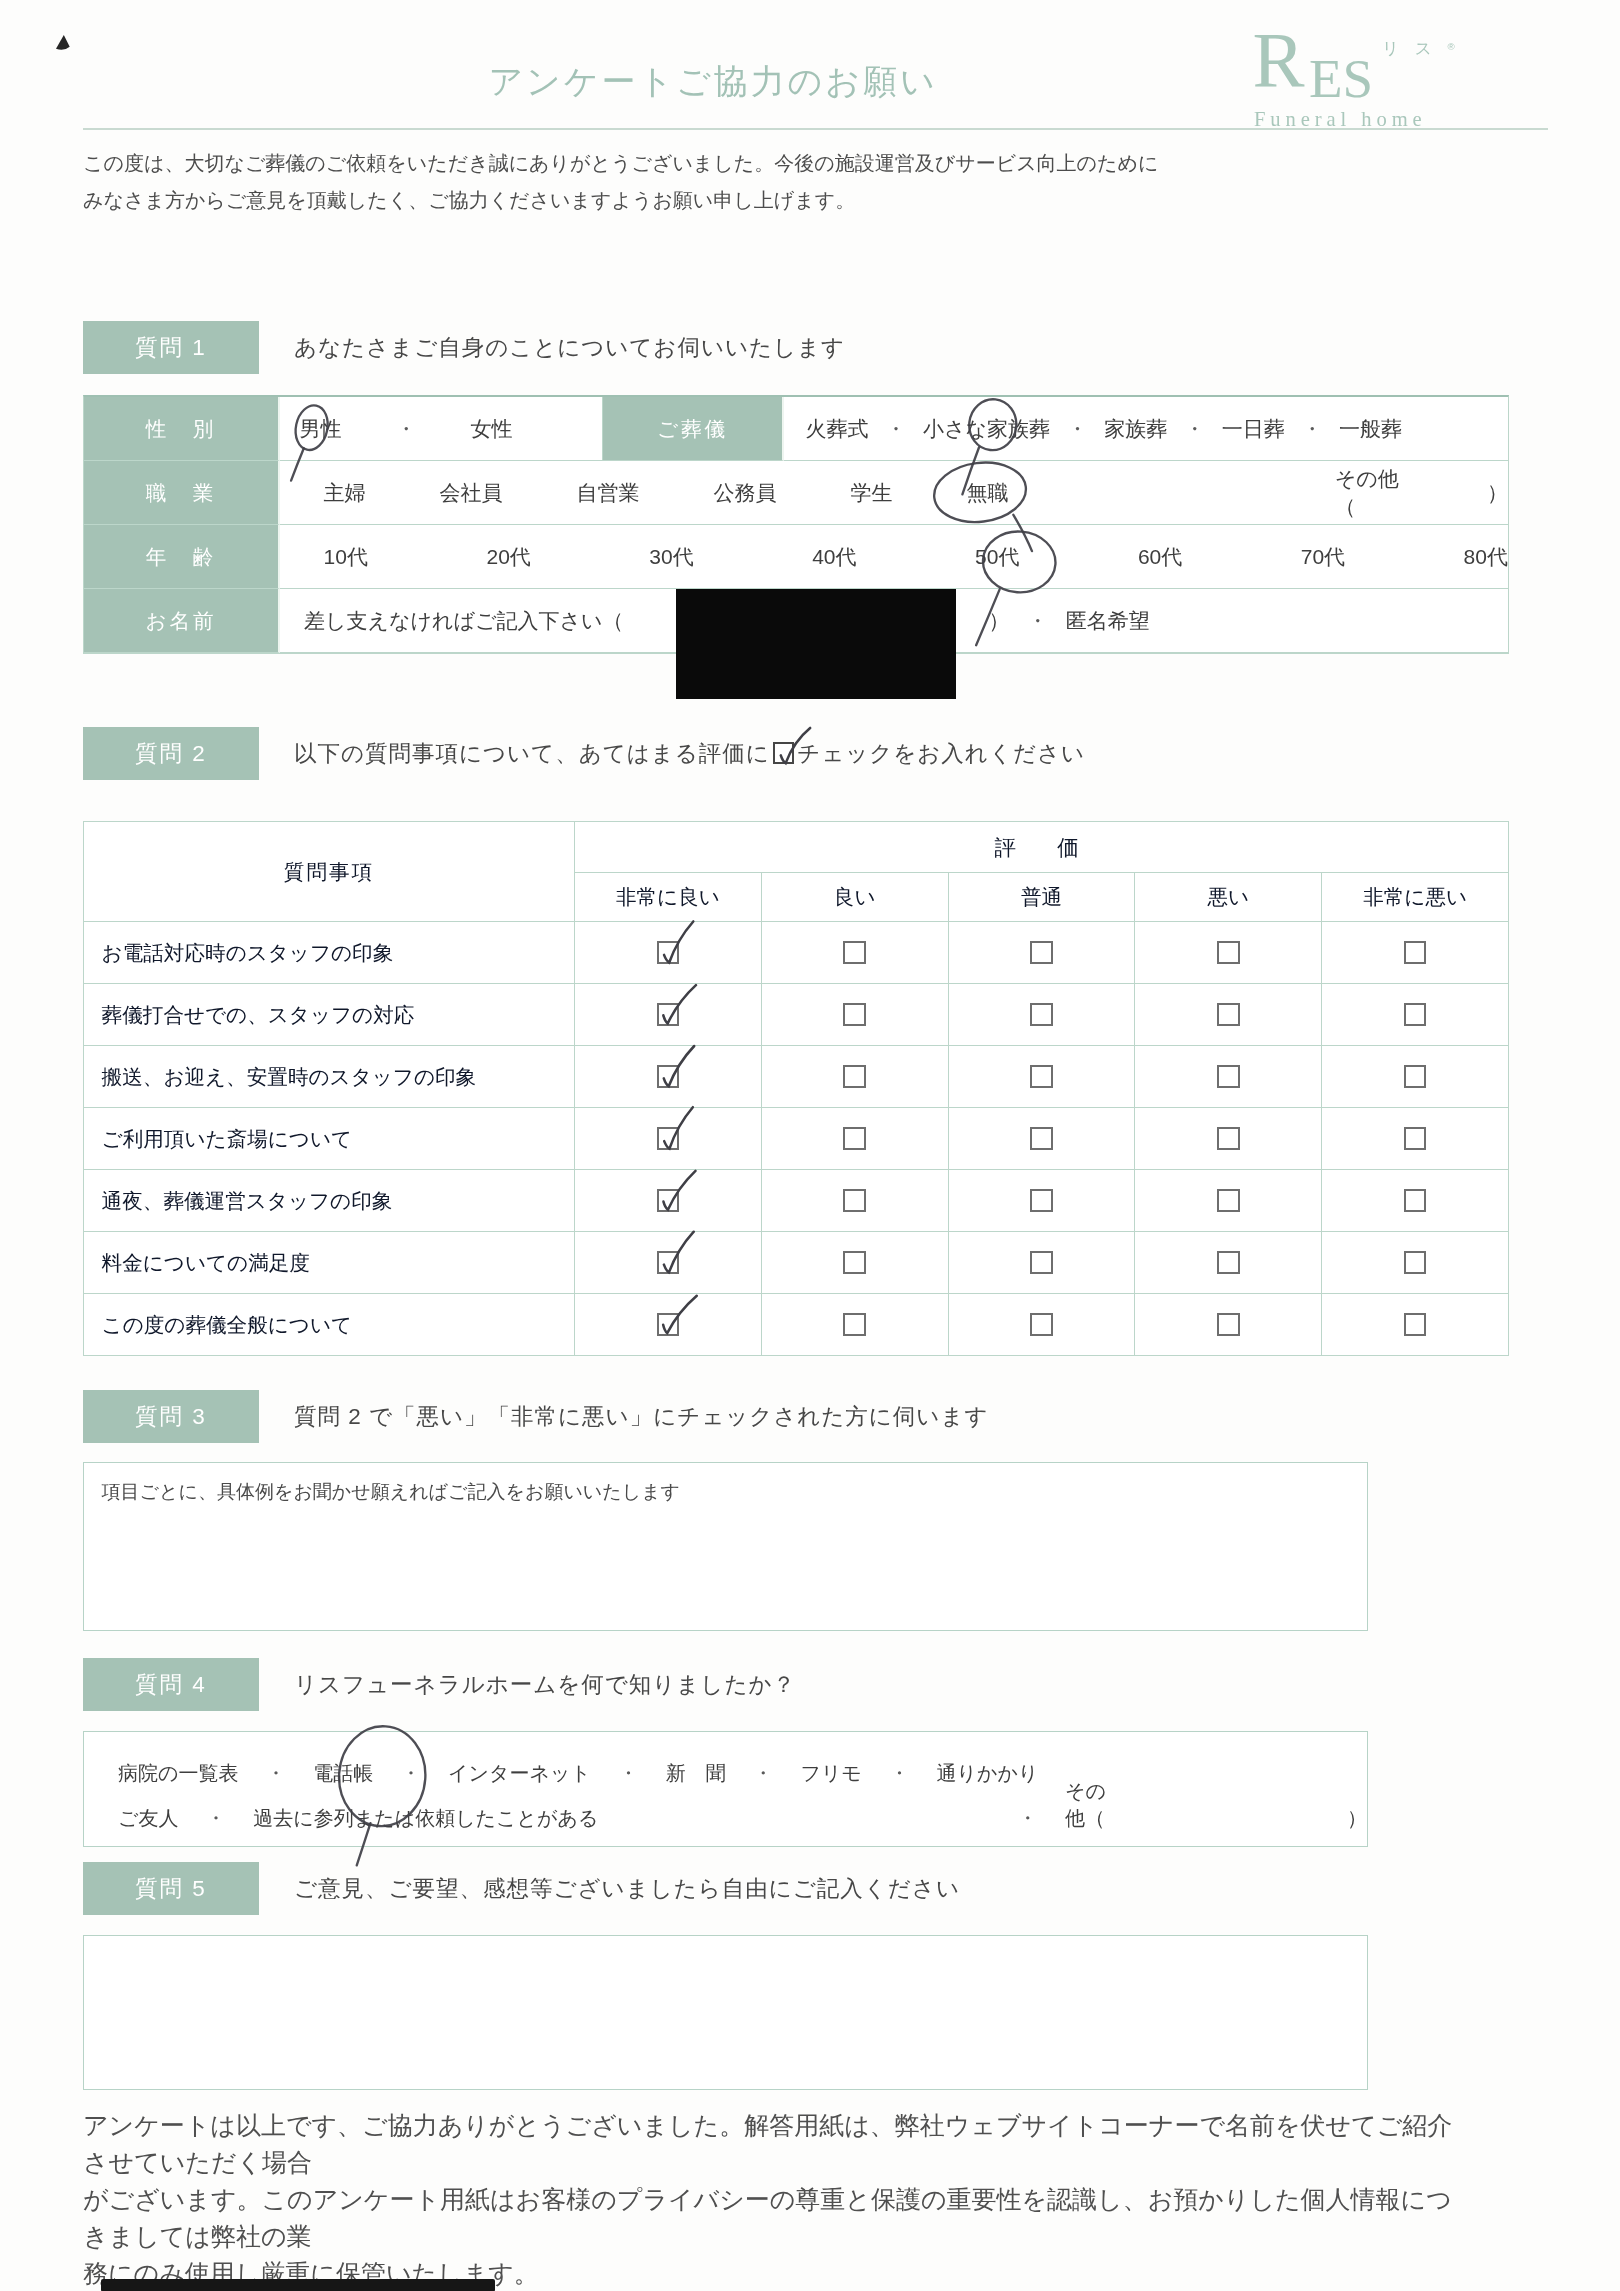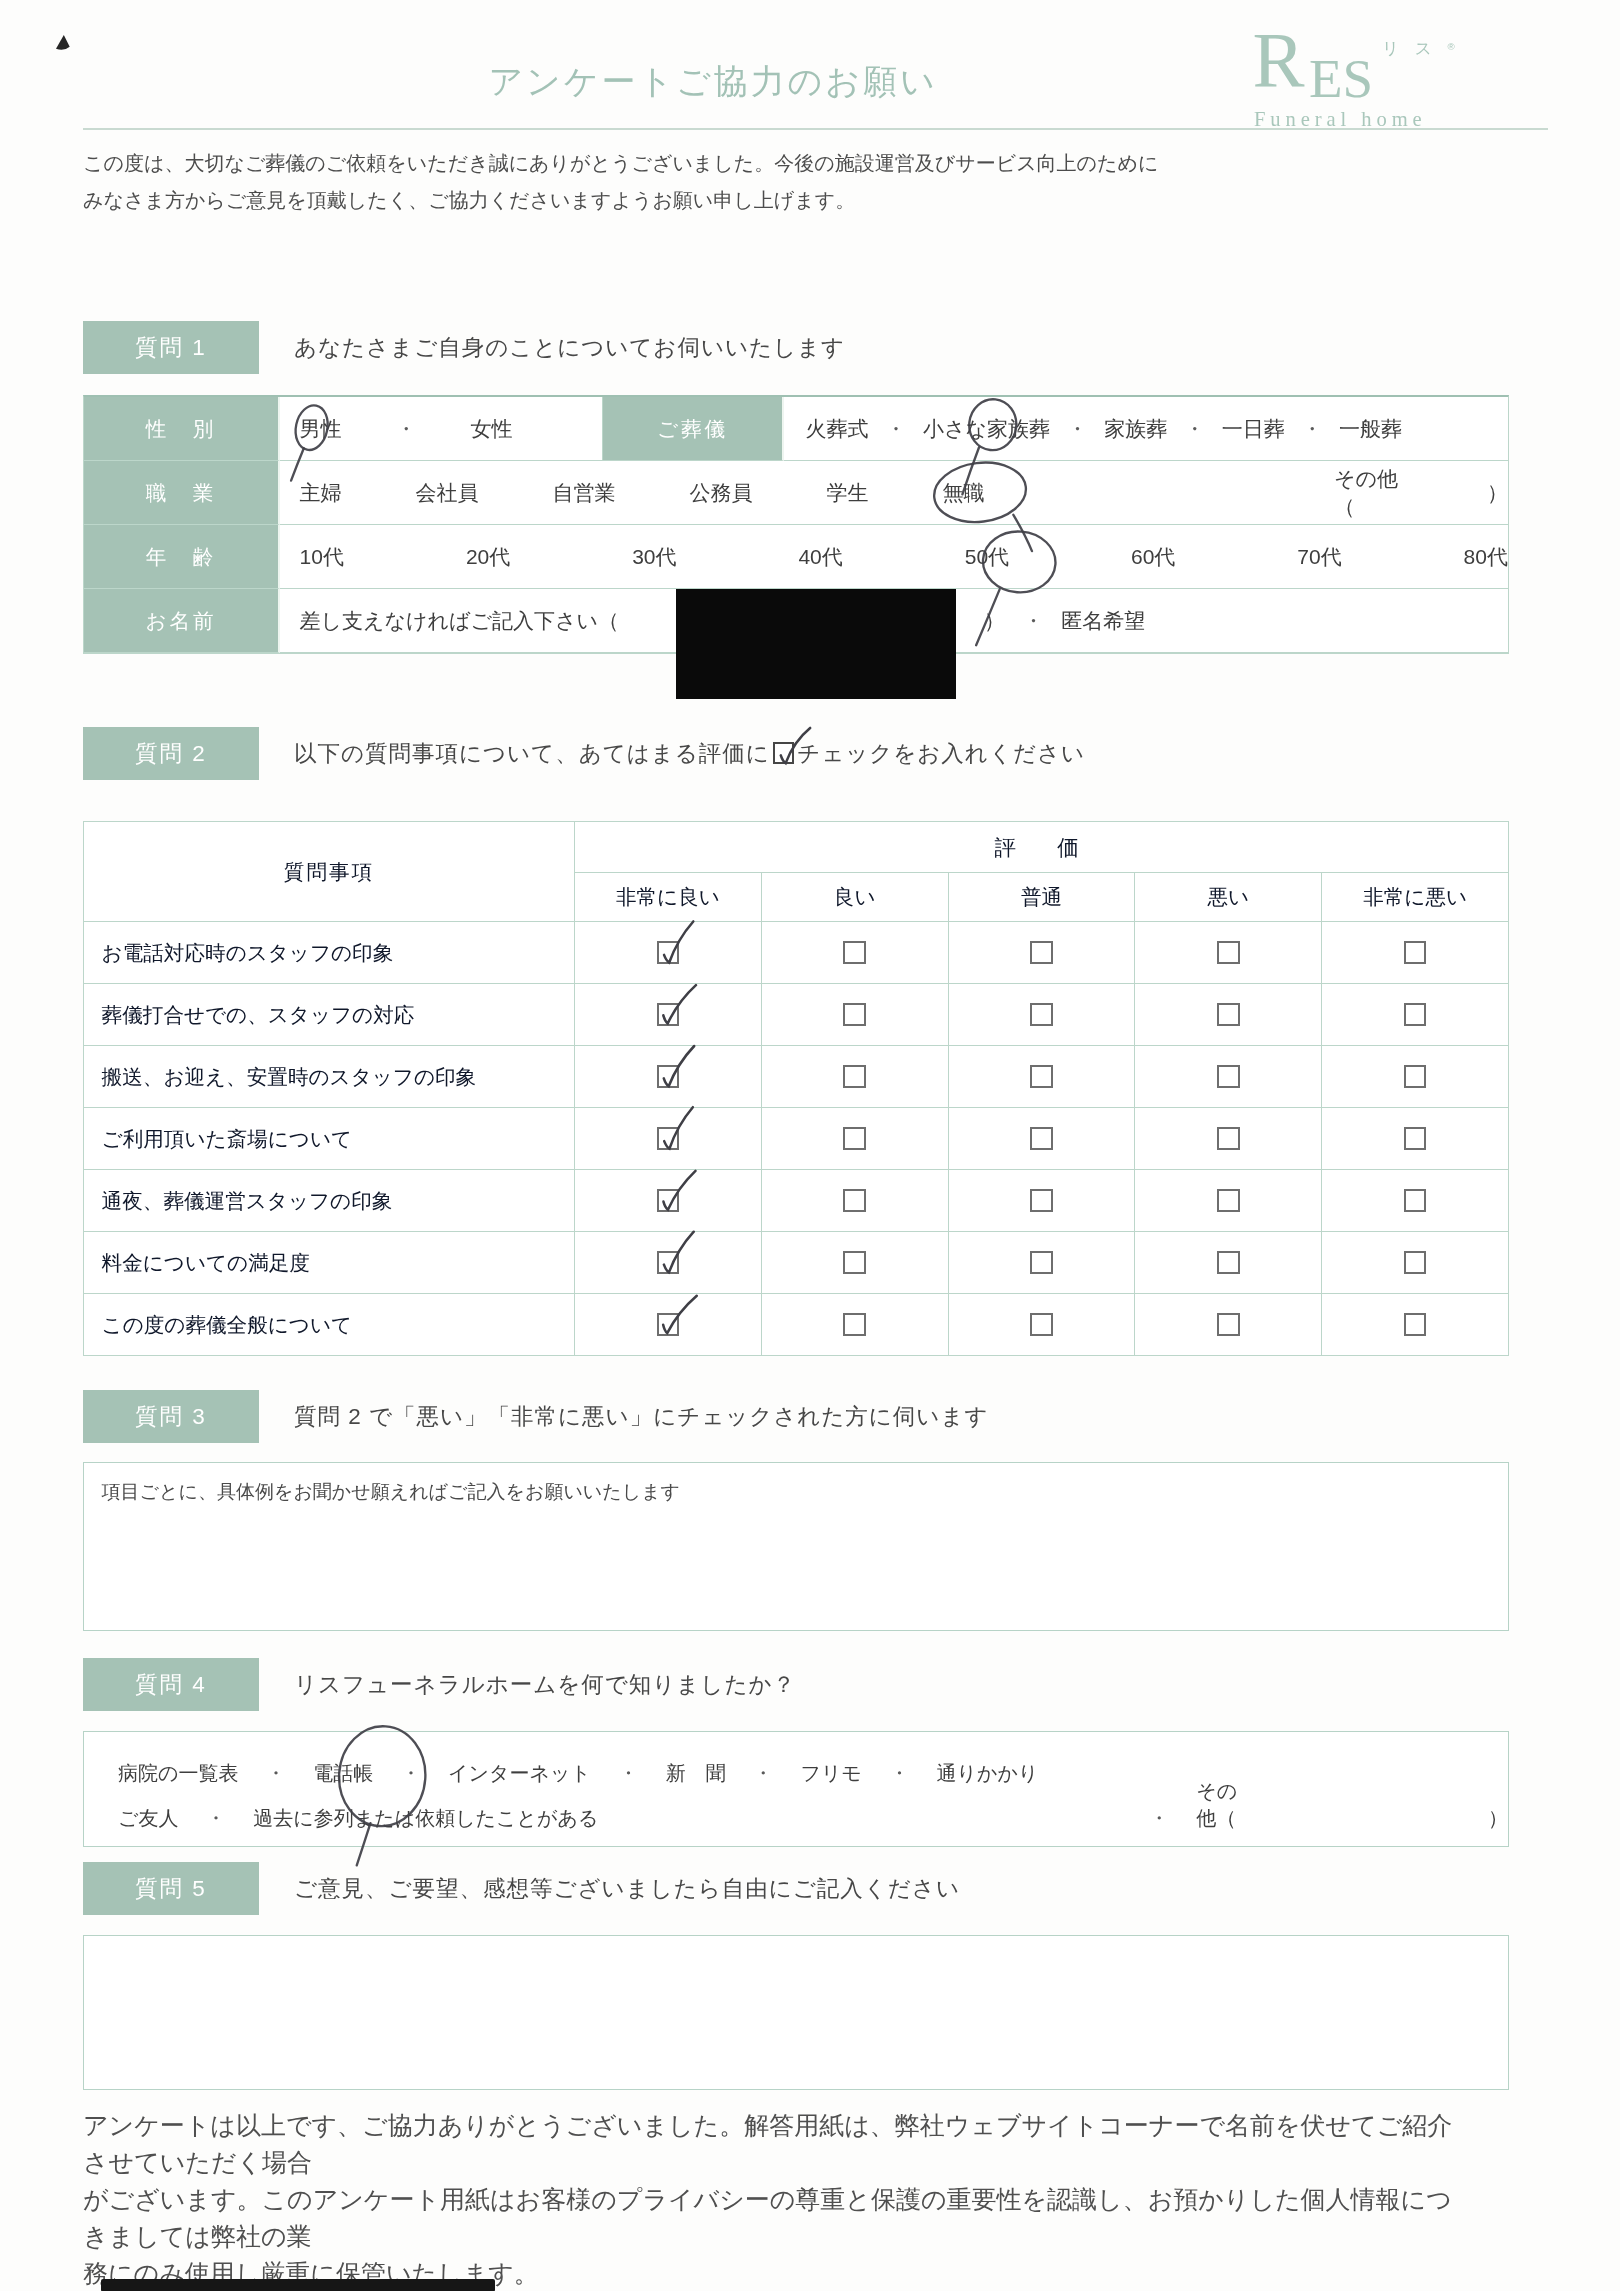--- a/index.html
+++ b/index.html
@@ -32,21 +32,21 @@
   
   .qrow{position:absolute;left:83px;height:53px;display:flex;align-items:center;}
   .badge{width:176px;height:53px;background:var(--accent);color:#fff;font-size:22.5px;letter-spacing:2px;display:flex;align-items:center;justify-content:center;flex:0 0 auto;}
   .qhead{margin-left:35px;font-size:22.5px;color:#474747;letter-spacing:1px;white-space:nowrap;}
   #q1row{top:321px;} #q2row{top:727px;} #q3row{top:1390px;} #q4row{top:1658px;} #q5row{top:1862px;}
 
   
   .t1{position:absolute;left:83px;top:395px;width:1426px;display:grid;grid-template-columns:196px 323px 181px 725px;grid-auto-rows:64px;border:1px solid var(--bd);border-top:2px solid var(--bd2);background:#fff;}
   .t1>div{border-right:1px solid var(--bd);border-bottom:1px solid var(--bd);display:flex;align-items:center;font-size:21px;color:#3e3e3e;}
   .t1 .lbl{background:var(--accent);color:#fff;justify-content:center;letter-spacing:2.9px;font-size:20.6px;border-right:2px solid #eef5f0;}
-  .t1 .span3{grid-column:2/5;}
+  .t1 .span3{grid-column:2/5;padding-left:24px;}
   .opt-row{display:flex;align-items:center;width:100%;}
   .sep{color:#5a5a5a;}
   #gender-opts{padding-left:19.6px;} #gender-opts .sep{margin:0 54px;}
   #funeral-opts{padding-left:21.6px;} #funeral-opts .sep{margin:0 16.7px;}
   #occ-opts{padding-left:19.6px;gap:74px;}
   #age-opts{padding-left:19.6px;justify-content:space-between;}
   .other-wrap{display:flex;align-items:center;margin-left:74px;}
   .spacer115{display:inline-block;width:113px;}
   .namecell{padding-left:19.6px;font-family:Liberation Serif, serif;}
   .name-gap{display:inline-block;width:365px;}
@@ -67,21 +67,21 @@
   .t2 tbody tr{height:62px;}
   .t2 .item-h{width:491px;font-size:20.6px;letter-spacing:2px;text-align:center;}
   .t2 .eval-h{font-size:21.6px;letter-spacing:9.8px;}
   .t2 .col-h{font-size:20.6px;}
   .t2 td.item{text-align:left;padding-left:17.6px;font-size:20.6px;}
   .t2 td.rate{text-align:center;}
   .cbox{position:relative;display:inline-block;width:22.5px;height:22.5px;border:2px solid #6e6e6e;background:#fff;vertical-align:middle;}
   .tick{position:absolute;left:-5.9px;top:-21.6px;width:51px;height:51px;overflow:visible;}
 
   
-  .fbox{position:absolute;left:83px;width:1426px;background:#fff;border:1px solid #b7d3c7;}
+  .fbox{position:absolute;left:83px;width:1285px;background:#fff;border:1px solid #b7d3c7;}
   #q3box{top:1462px;height:169px;}
   #q4box{top:1731px;height:116px;}
   #q5box{top:1935px;height:155px;}
   .note{padding:15.7px 17.6px;font-size:19px;color:#4a4a4a;}
   .optline{display:flex;align-items:flex-end;padding-left:34px;height:45px;font-size:20px;color:#3e3e3e;}
   .optline:first-child{margin-top:9.8px;}
   #q4-row1 .sep,#q4-row2 .sep{margin:0 27.4px;}
   .spacer330{display:inline-block;width:323px;}
 
   .footer{position:absolute;left:83px;top:2107px;width:1392px;font-size:25px;line-height:37px;color:#4f4f4f;}

